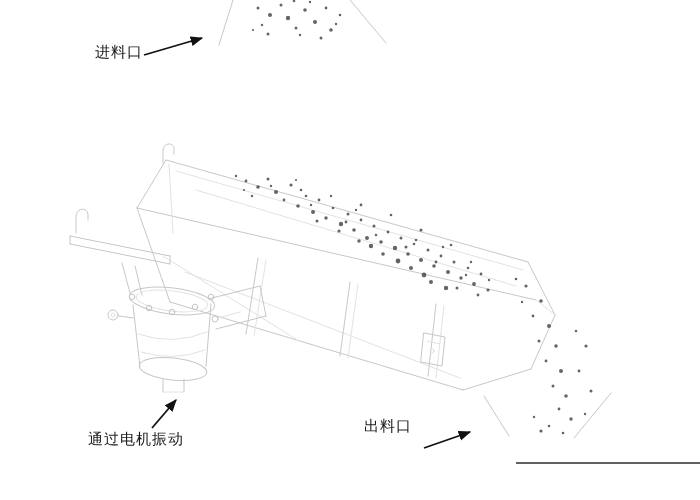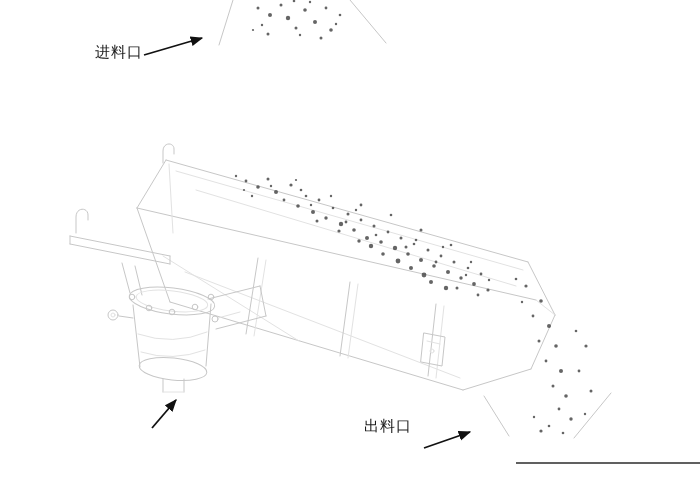--- a/index.html
+++ b/index.html
@@ -220,16 +220,17 @@
 
     <g>
       <line x1="144" y1="55" x2="202" y2="38" class="arrow" marker-end="url(#ah)"></line>
       <line x1="152" y1="428" x2="176" y2="400" class="arrow" marker-end="url(#ah)"></line>
       <line x1="424" y1="448" x2="470" y2="432" class="arrow" marker-end="url(#ah)"></line>
     </g>
   </svg>
 
   <div class="label" style="left:95px;top:44px;">进料口</div>
 
+  <div class="label" style="left:88px;top:431px;">通过电机振动</div>
 
   <div class="label" style="left:364px;top:418px;">出料口</div>
 
 </div>
 
 </body></html>

